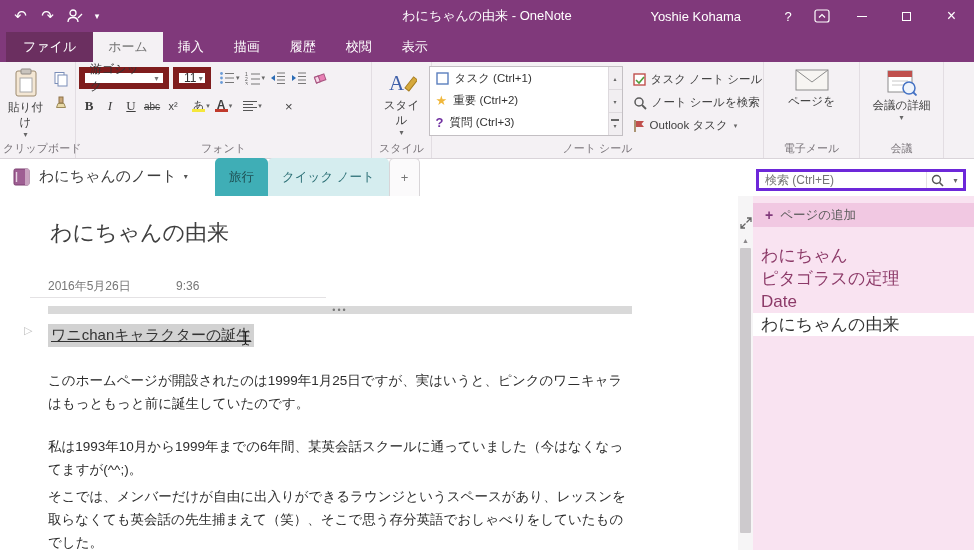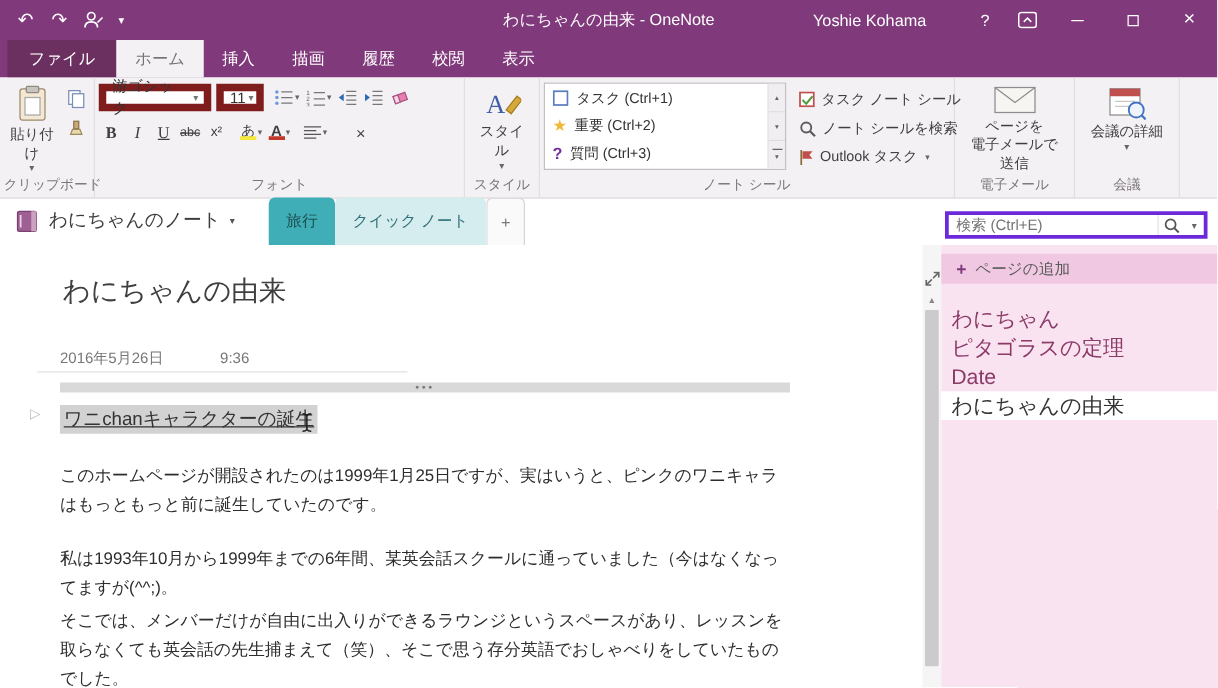--- a/index.html
+++ b/index.html
@@ -308,21 +308,21 @@
                 </g>
               </svg>
           </span>
           <span>スタイル</span>
           <span class="cap">▾</span>
         </div>
       </div>
       <div class="rgroup-label">スタイル</div>
     </div>
 
-    <div class="rgroup" style="width:332px;">
+    <div class="rgroup" style="width:332px;align-items:center;">
       <div class="rgroup-body">
         <div class="tagwrap">
           <div class="tagbox">
             <div class="tagrows">
               <div class="tagrow">
                 <span>
                   <svg width="13" height="13" viewBox="0 0 13 13">
                       <rect x="1" y="1" width="11" height="11" fill="#fff" stroke="#5B7FBE" stroke-width="1.4"></rect>
                     </svg>
                 </span>
@@ -388,21 +388,20 @@
     <div class="rgroup" style="width:96px;">
       <div class="rgroup-body" style="justify-content:center;">
         <div class="bigbtn">
           <span>
             <svg width="34" height="24" viewBox="0 0 34 24">
                 <rect x="1" y="2" width="32" height="20" fill="#F7F5F2" stroke="#8C8C8C"></rect>
                 <path d="M1 2l16 12L33 2" fill="none" stroke="#8C8C8C"></path>
               </svg>
           </span>
           <span>ページを</span>
-          <span style="margin-top:-3px;">電子メールで送信</span>
         </div>
       </div>
       <div class="rgroup-label">電子メール</div>
     </div>
 
     <div class="rgroup" style="width:84px;">
       <div class="rgroup-body" style="justify-content:center;">
         <div class="bigbtn">
           <span>
             <svg width="30" height="28" viewBox="0 0 30 28">

